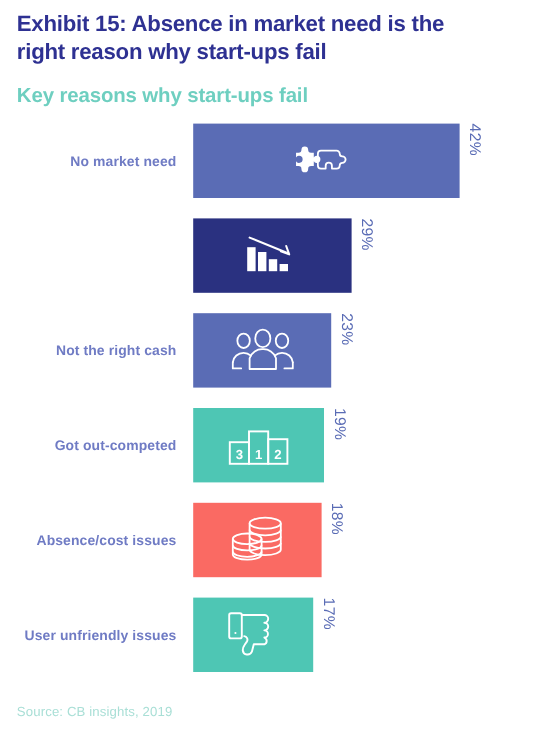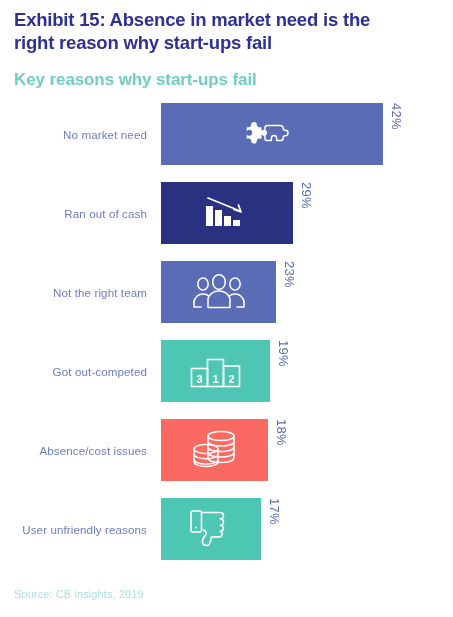--- a/index.html
+++ b/index.html
@@ -48,20 +48,21 @@
     right: 306px;           
     top: 0;
     height: 62px;
     display: flex;
     align-items: center;
     justify-content: flex-end;
     white-space: nowrap;
     font-size: 11.6px;
     color: #6f7bc4;
     letter-spacing: 0.1px;
+    font-weight: bold;
   }
   .bar {
     position: absolute;
     left: 161px;
     top: 0;
     height: 62px;
     display: flex;
     align-items: center;
     justify-content: center;
   }
@@ -115,38 +116,37 @@
           <svg width="52" height="28" viewBox="0 0 52 28">
             <path fill="#ffffff" d="M8 2 a2.8 2.8 0 0 1 2.8 2.8 a2.4 2.4 0 0 0 2.4 2.4 h2.3 v4.1 a2.5 2.5 0 0 1 2.5-1.5 a3 3 0 0 1 0 6 a2.5 2.5 0 0 1-2.5-1.5 v4.1 h-2.3 a2.4 2.4 0 0 0-2.4 2.4 a2.8 2.8 0 0 1-5.6 0 a2.4 2.4 0 0 0-2.4-2.4 H0.7 v-4.1 a2.5 2.5 0 0 0 2.5 1.5 a3 3 0 0 0 0-6 a2.5 2.5 0 0 0-2.5 1.5 V7.2 h2.1 a2.4 2.4 0 0 0 2.4-2.4 A2.8 2.8 0 0 1 8 2 z"></path>
             <path fill="none" stroke="#ffffff" stroke-width="1.5" stroke-linejoin="round" d="M29 5.5 h5.5 a2.6 2.6 0 0 1 2.6 2.6 a2.2 2.2 0 0 0 2.2 2.2 a2.7 2.7 0 0 1 0 5.4 a2.2 2.2 0 0 0-2.2 2.2 a2.6 2.6 0 0 1-2.6 2.6 h-3.9 v-2.3 a2.6 2.6 0 0 0-5.2 0 v2.3 h-3.9 a2.6 2.6 0 0 1-2.6-2.6 v-9.8 a2.6 2.6 0 0 1 2.6-2.6 z"></path>
           </svg>
         </span>
       </div>
       <div class="value" style="left:389px;">42%</div>
     </div>
 
     <div class="row">
-      <div class="cat-label">Ran out of cash</div>
       <div class="bar" style="width:132px;background:#2a3180;">
         <span class="icon-wrap">
           <svg width="46" height="38" viewBox="0 0 46 38">
             <rect x="2" y="12" width="7" height="20" fill="#ffffff"></rect>
             <rect x="11" y="16" width="7" height="16" fill="#ffffff"></rect>
             <rect x="20" y="22" width="7" height="10" fill="#ffffff"></rect>
             <rect x="29" y="26" width="7" height="6" fill="#ffffff"></rect>
             <path d="M4 4 L36 17" fill="none" stroke="#ffffff" stroke-width="1.7" stroke-linecap="round"></path>
             <path d="M30 15.5 L37 18 L34.5 11" fill="none" stroke="#ffffff" stroke-width="1.7" stroke-linecap="round" stroke-linejoin="round"></path>
           </svg>
         </span>
       </div>
       <div class="value" style="left:299px;">29%</div>
     </div>
 
     <div class="row">
-      <div class="cat-label">Not the right team</div>
+      <div class="cat-label">Not the right cash</div>
       <div class="bar" style="width:115px;background:#5a6cb5;">
         <span class="icon-wrap">
           <svg width="52" height="36" viewBox="0 0 52 36">
             <g fill="none" stroke="#ffffff" stroke-width="1.5" stroke-linejoin="round" stroke-linecap="round">
               <ellipse cx="10" cy="10" rx="5.2" ry="6"></ellipse>
               <path d="M1 28 a9 9 0 0 1 9-8 a9 9 0 0 1 6 2.3"></path>
               <path d="M1 28 v5 h7"></path>
               <ellipse cx="42" cy="10" rx="5.2" ry="6"></ellipse>
               <path d="M51 28 a9 9 0 0 0-9-8 a9 9 0 0 0-6 2.3"></path>
               <path d="M51 28 v5 h-7"></path>
@@ -194,21 +194,21 @@
               <path d="M2 25.3 a12 4.4 0 0 0 24 0"></path>
               <path d="M2 30.6 a12 4.4 0 0 0 24 0"></path>
             </g>
           </svg>
         </span>
       </div>
       <div class="value" style="left:274px;">18%</div>
     </div>
 
     <div class="row">
-      <div class="cat-label">User unfriendly reasons</div>
+      <div class="cat-label">User unfriendly issues</div>
       <div class="bar" style="width:100px;background:#4ec6b4;">
         <span class="icon-wrap">
           <svg width="44" height="42" viewBox="0 0 44 42">
             <g fill="none" stroke="#ffffff" stroke-width="1.6" stroke-linejoin="round" stroke-linecap="round">
               <rect x="2" y="3" width="10.5" height="21" rx="1.6"></rect>
               <circle cx="7.2" cy="19.5" r="0.9" fill="#ffffff" stroke="none"></circle>
               <path d="M12.5 4.5 h18.8 a3.2 3.2 0 0 1 0 6.4 a3.2 3.2 0 0 1 0 6.4 a3 3 0 0 1 0 6 a3 3 0 0 1 0 5.6 H22.5 l-1.6 6.2 a4 4 0 0 1-7.6-1.2 a8 8 0 0 1 1.6-4.6 l1.8-2.6 a3 3 0 0 0-2.2-4.6"></path>
             </g>
           </svg>
         </span>

